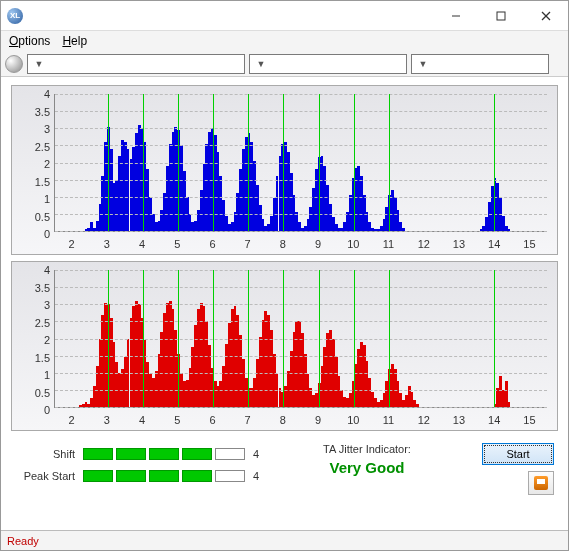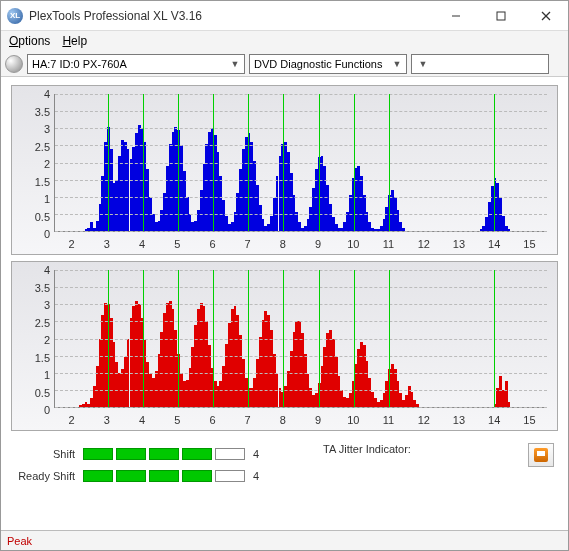--- a/index.html
+++ b/index.html
@@ -54,21 +54,20 @@
   .disk-icon { width: 14px; height: 14px; background: linear-gradient(#ff9c2a, #cc6600); border-radius: 2px; position: relative; }
   .disk-icon::after { content: ""; position: absolute; left: 3px; top: 3px; width: 8px; height: 5px; background: #fff; }
   
   .statusbar { position: absolute; left: 1px; right: 1px; bottom: 1px; height: 20px; border-top: 1px solid #bbb; display: flex; align-items: center; padding-left: 6px; font-size: 11px; color: #c00000; background: #f4f4f4; }
 </style>
 </head>
 <body>
 
 <div class="titlebar">
   <div class="app-icon">XL</div>
-  <div class="title">PlexTools Professional XL V3.16</div>
   <div class="spacer"></div>
   <div class="winbtn">
       <svg width="10" height="10">
         <line x1="1" y1="5" x2="9" y2="5" stroke="currentColor" stroke-width="1"></line>
       </svg>
     </div>
   <div class="winbtn">
       <svg width="10" height="10">
         <rect x="1" y="1" width="8" height="8" fill="none" stroke="currentColor" stroke-width="1"></rect>
       </svg>
@@ -82,25 +81,23 @@
 </div>
 
 <div class="menubar">
   <span class="m"><span class="ul">O</span><span id="mo">ptions</span></span>
   <span class="m"><span class="ul">H</span><span id="mh">elp</span></span>
 </div>
 
 <div class="toolbar">
   <div class="device-icon"></div>
   <div class="combo c1">
-    <span class="txt">HA:7 ID:0   PX-760A</span>
     <span class="arrow">▼</span>
   </div>
   <div class="combo c2">
-    <span class="txt">DVD Diagnostic Functions</span>
     <span class="arrow">▼</span>
   </div>
   <div class="combo c3">
     <span class="arrow">▼</span>
   </div>
 </div>
 
 <div class="main">
   <div class="chartbox">
     <div class="plot" id="plot0">
@@ -458,37 +455,39 @@
         <div class="segs" id="jitter-segs">
             <div class="seg on"></div>
             <div class="seg on"></div>
             <div class="seg on"></div>
             <div class="seg on"></div>
             <div class="seg"></div>
           </div>
         <div class="val">4</div>
       </div>
       <div class="metric-row">
-        <div class="lbl">Ready Shift</div>
+        <div class="lbl">Peak Start</div>
         <div class="segs" id="peak-segs">
             <div class="seg on"></div>
             <div class="seg on"></div>
             <div class="seg on"></div>
             <div class="seg on"></div>
             <div class="seg"></div>
           </div>
         <div class="val">4</div>
       </div>
     </div>
     <div class="quality">
       <div class="qlbl">TA Jitter Indicator:</div>
+      <div class="qval">Very Good</div>
     </div>
     <div class="actions">
+      <div class="btn">Start</div>
       <div class="iconbtn">
         <div class="disk-icon"></div>
       </div>
     </div>
   </div>
 </div>
 
 <div class="statusbar">
-  <span>Peak</span>
+  <span>Ready</span>
 </div>
 
 </body></html>

